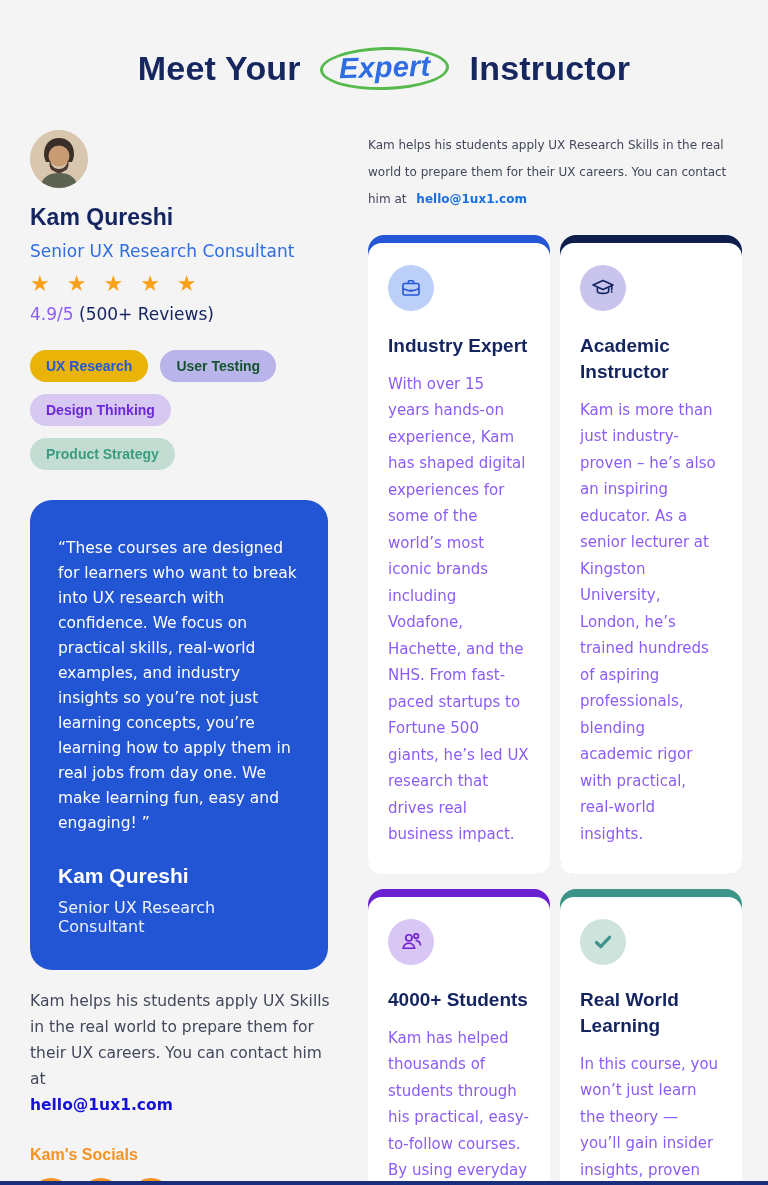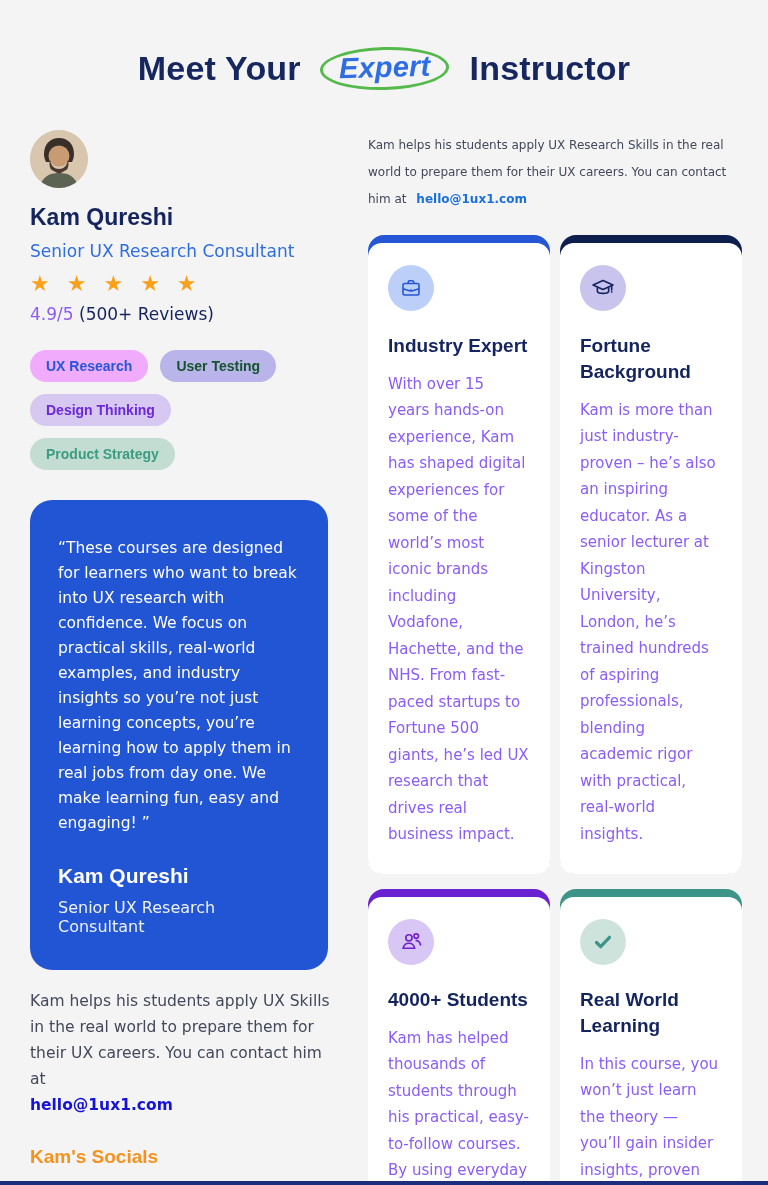--- a/index.html
+++ b/index.html
@@ -67,21 +67,21 @@
 
   
   .tags { margin-top: 26px; display: flex; flex-wrap: wrap; gap: 12px 12px; width: 280px; }
   .tag {
     border-radius: 18px;
     padding: 8px 16px;
     font-size: 14px; font-weight: 700;
     font-family: "Liberation Sans", sans-serif;
     white-space: nowrap;
   }
-  .tag-0 { background: #f0abfc; color: #2457d7; }
+  .tag-0 { background: #eab308; color: #2457d7; }
   .tag-1 { background: #b9b4ea; color: #14532d; text-align: right; }
   .tag-2 { background: #d6c8f1; color: #6d28d9; }
   .tag-3 { background: #c4ddd3; color: #3b9c82; }
 
   
   .quote-card {
     margin-top: 30px;
     width: 298px;
     background: #2255d4;
     border-radius: 22px;
@@ -98,21 +98,21 @@
 
   
   .left-contact { margin-top: 18px; width: 300px; font-size: 15.5px; line-height: 26px; color: #43485a; }
   .email-link { font-weight: 700; text-decoration: none; }
   .email-left { color: #1512d8; display: inline-block; }
   .email-right { color: #1a6fe0; margin-left: 6px; }
 
   .socials-heading {
     margin-top: 28px;
     font-family: "Liberation Sans", sans-serif;
-    font-weight: 800; font-size: 19px; color: #f6921e;
+    font-weight: 800; font-size: 16px; color: #f6921e;
   }
   .socials { margin-top: 14px; display: flex; gap: 8px; }
   .social-btn {
     width: 42px; height: 42px; border-radius: 50%;
     background: #f6921e; display: flex; align-items: center; justify-content: center;
     cursor: pointer;
   }
 
   
   .intro { font-size: 12px; line-height: 27px; color: #43485a; margin-top: 2px; }
@@ -247,21 +247,21 @@
       <div class="card-cap cap-1 row-top">
         <div class="card">
           <div class="icon-circle ic-1">
             <svg width="26" height="26" viewBox="0 0 24 24" fill="none" stroke="#14245f" stroke-width="1.5" stroke-linejoin="round">
               <path d="M12 5L2.8 9.2 12 13.4l9.2-4.2z"></path>
               <path d="M6.8 11.4v3.4c0 1.2 2.4 2.2 5.2 2.2s5.2-1 5.2-2.2v-3.4"></path>
               <path d="M20 9.8v4.6"></path>
               <circle cx="20" cy="15.6" r="0.8" fill="#14245f" stroke="none"></circle>
             </svg>
           </div>
-          <div class="card-title">Fortune Background</div>
+          <div class="card-title">Academic Instructor</div>
           <div class="card-body">Kam is more than just industry-proven – he’s also an inspiring educator. As a senior lecturer at Kingston University, London, he’s trained hundreds of aspiring professionals, blending academic rigor with practical, real-world insights.</div>
         </div>
       </div>
 
       <div class="card-cap cap-2 row-bottom">
         <div class="card">
           <div class="icon-circle ic-2">
             <svg width="25" height="25" viewBox="0 0 24 24" fill="none" stroke="#7121d1" stroke-width="1.6" stroke-linecap="round">
               <circle cx="9.5" cy="8.5" r="3"></circle>
               <path d="M4 18.5c.6-3.2 2.8-4.8 5.5-4.8s4.9 1.6 5.5 4.8z"></path>

